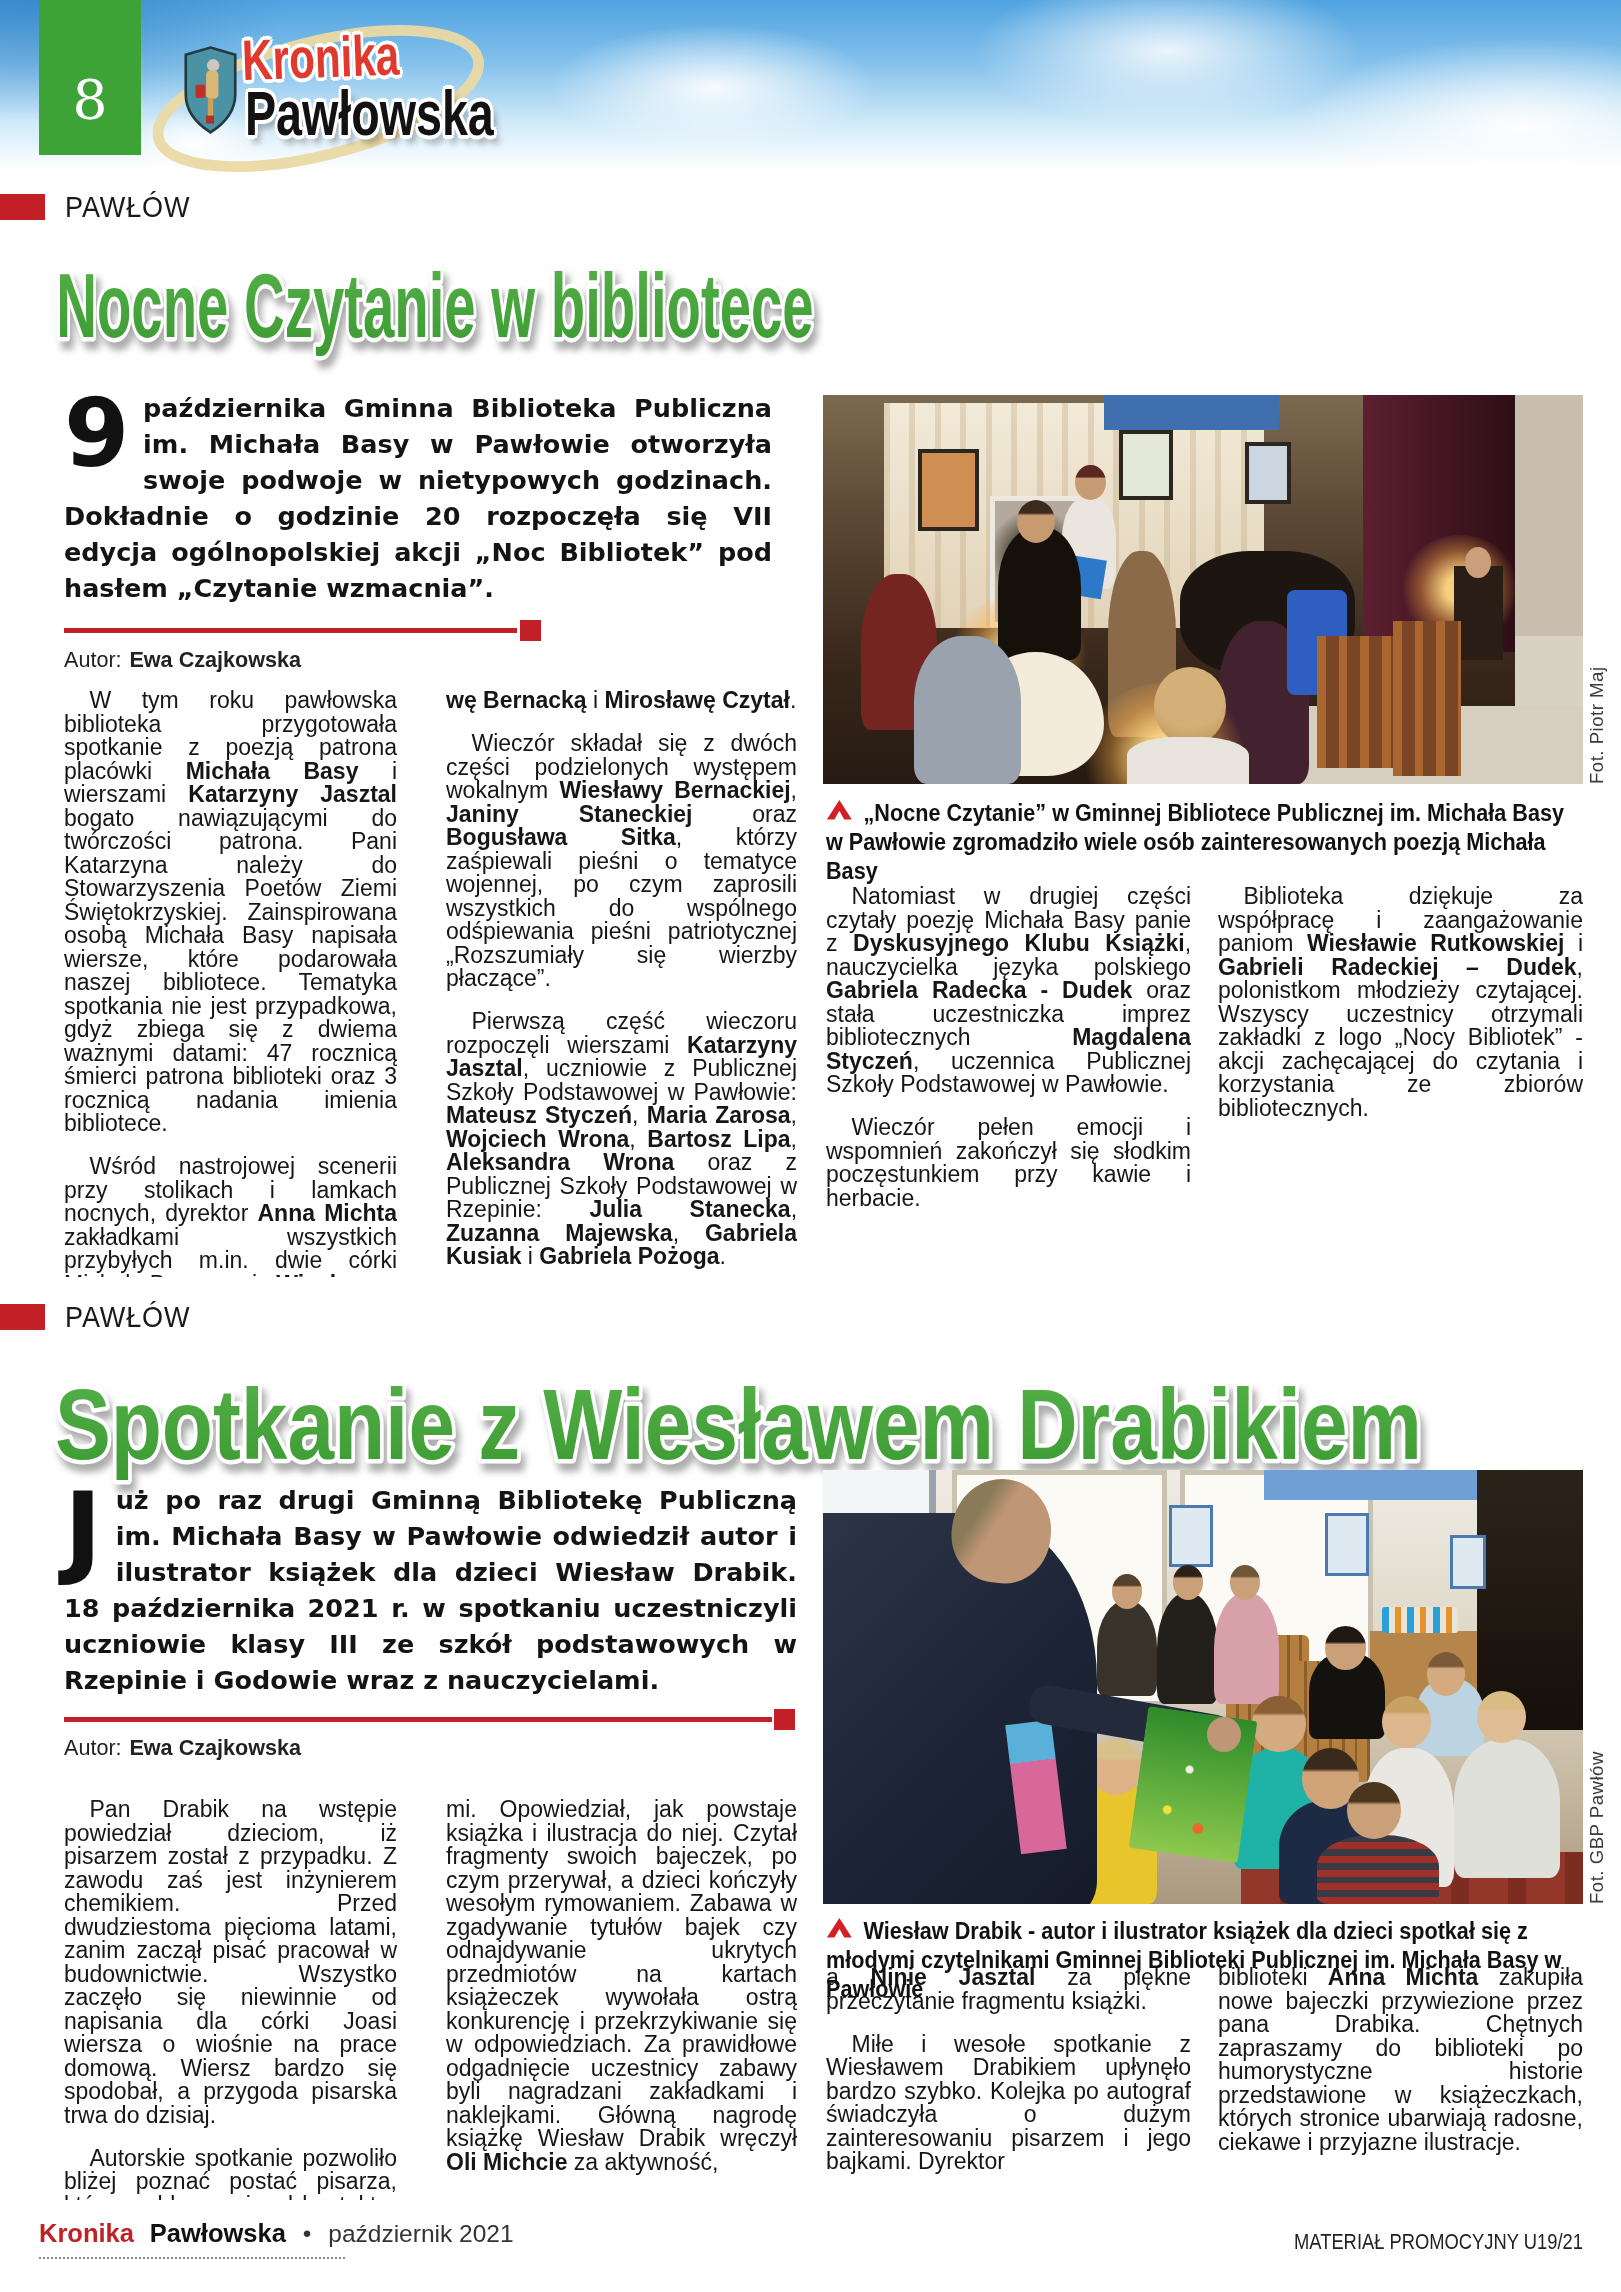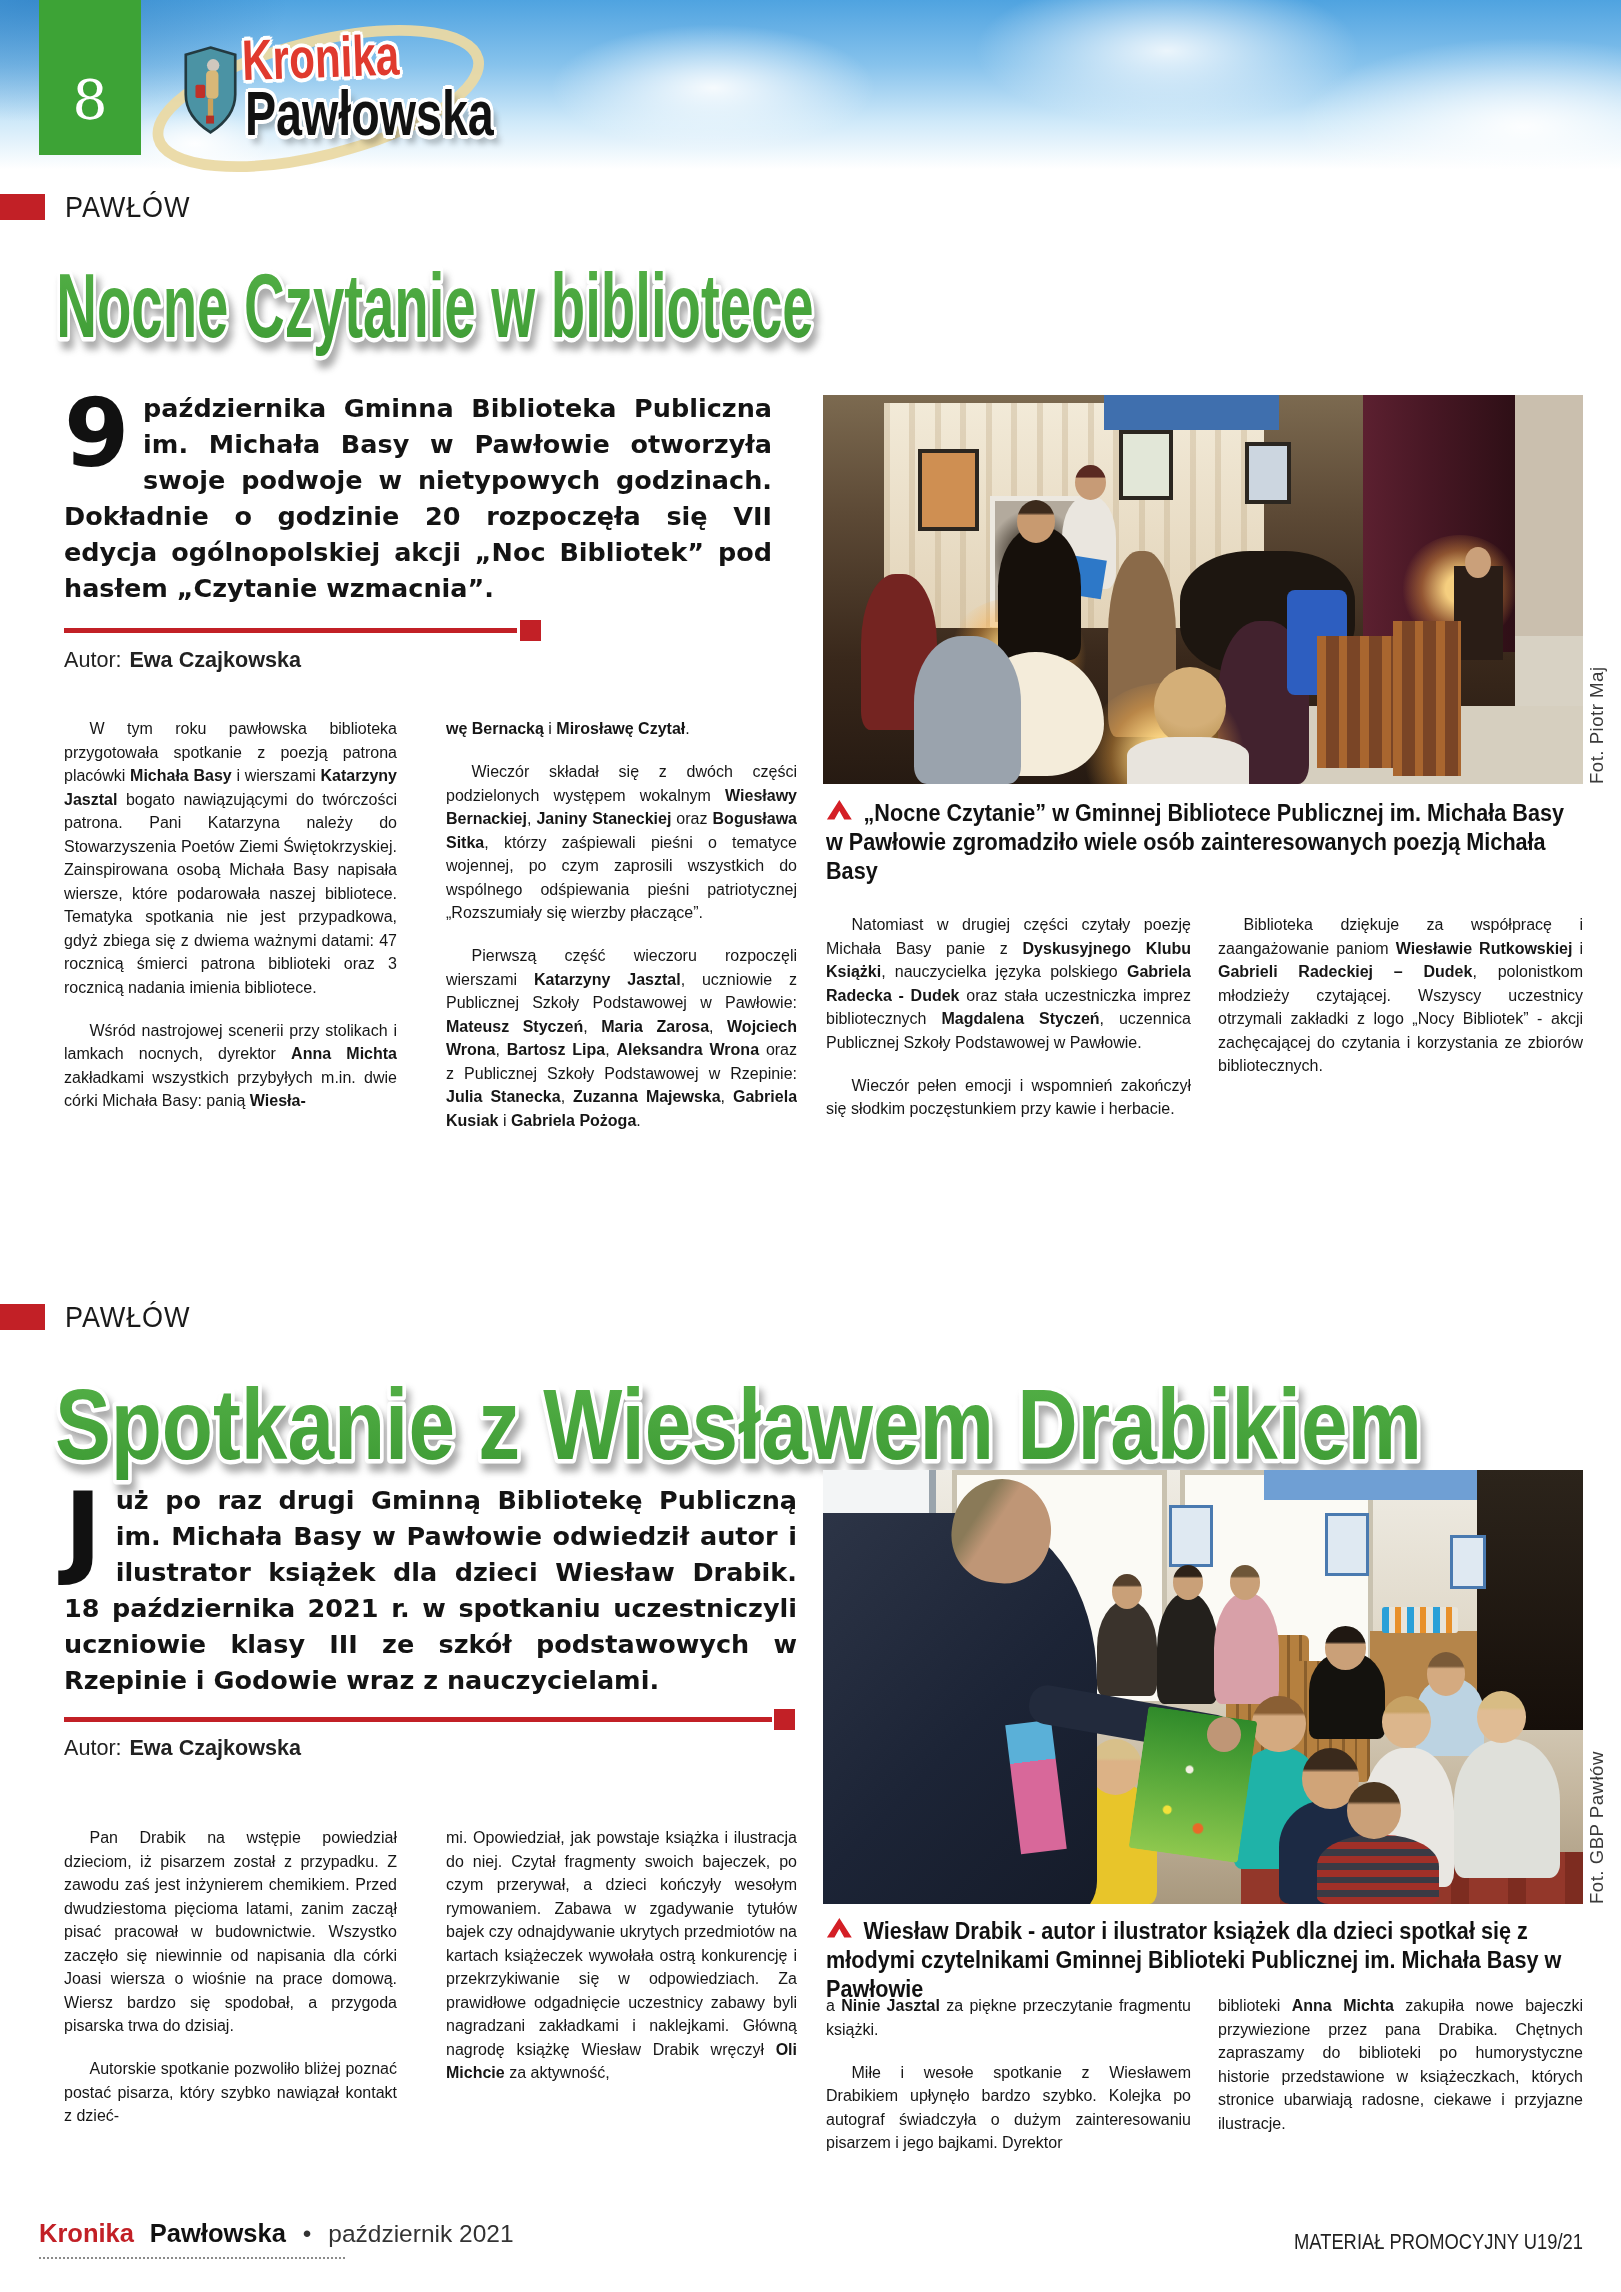--- a/index.html
+++ b/index.html
@@ -44,21 +44,21 @@
   .lead{font-family:"DejaVu Sans",sans-serif;font-weight:bold;font-size:25.5px;
     line-height:36px;text-align:justify;color:#141414;}
   .dropcap{float:left;font-family:"DejaVu Sans",sans-serif;font-weight:bold;
     font-size:94px;line-height:76px;margin:5.9px 13.7px 0 0;color:#111;}
   .rule{height:4.9px;background:#c22026;}
   .rule-sq{width:20.6px;height:20.6px;background:#c22026;}
   .author{font-size:21.6px;color:#222;white-space:nowrap;}
   .author b{margin-left:7.8px;}
 
   
-  .col{font-size:16px;line-height:23.5px;text-align:justify;color:#161616;overflow:hidden;margin-top:28px;}
+  .col{font-size:23px;line-height:23.5px;text-align:justify;color:#161616;overflow:hidden;}
   .col p{margin:0 0 19.6px 0;}
   .col p.ind{text-indent:25.5px;}
   .col .b{font-weight:bold;}
 
   
   .caption{font-size:23.5px;line-height:29px;font-weight:bold;color:#111;
     transform:scaleX(.92);transform-origin:left top;}
   .cap-ico{display:inline-block;vertical-align:-1px;margin-right:11.8px;}
   .credit{writing-mode:vertical-rl;transform:rotate(180deg);font-size:18.6px;color:#3a3a3a;
     letter-spacing:0.5px;display:flex;align-items:center;}

